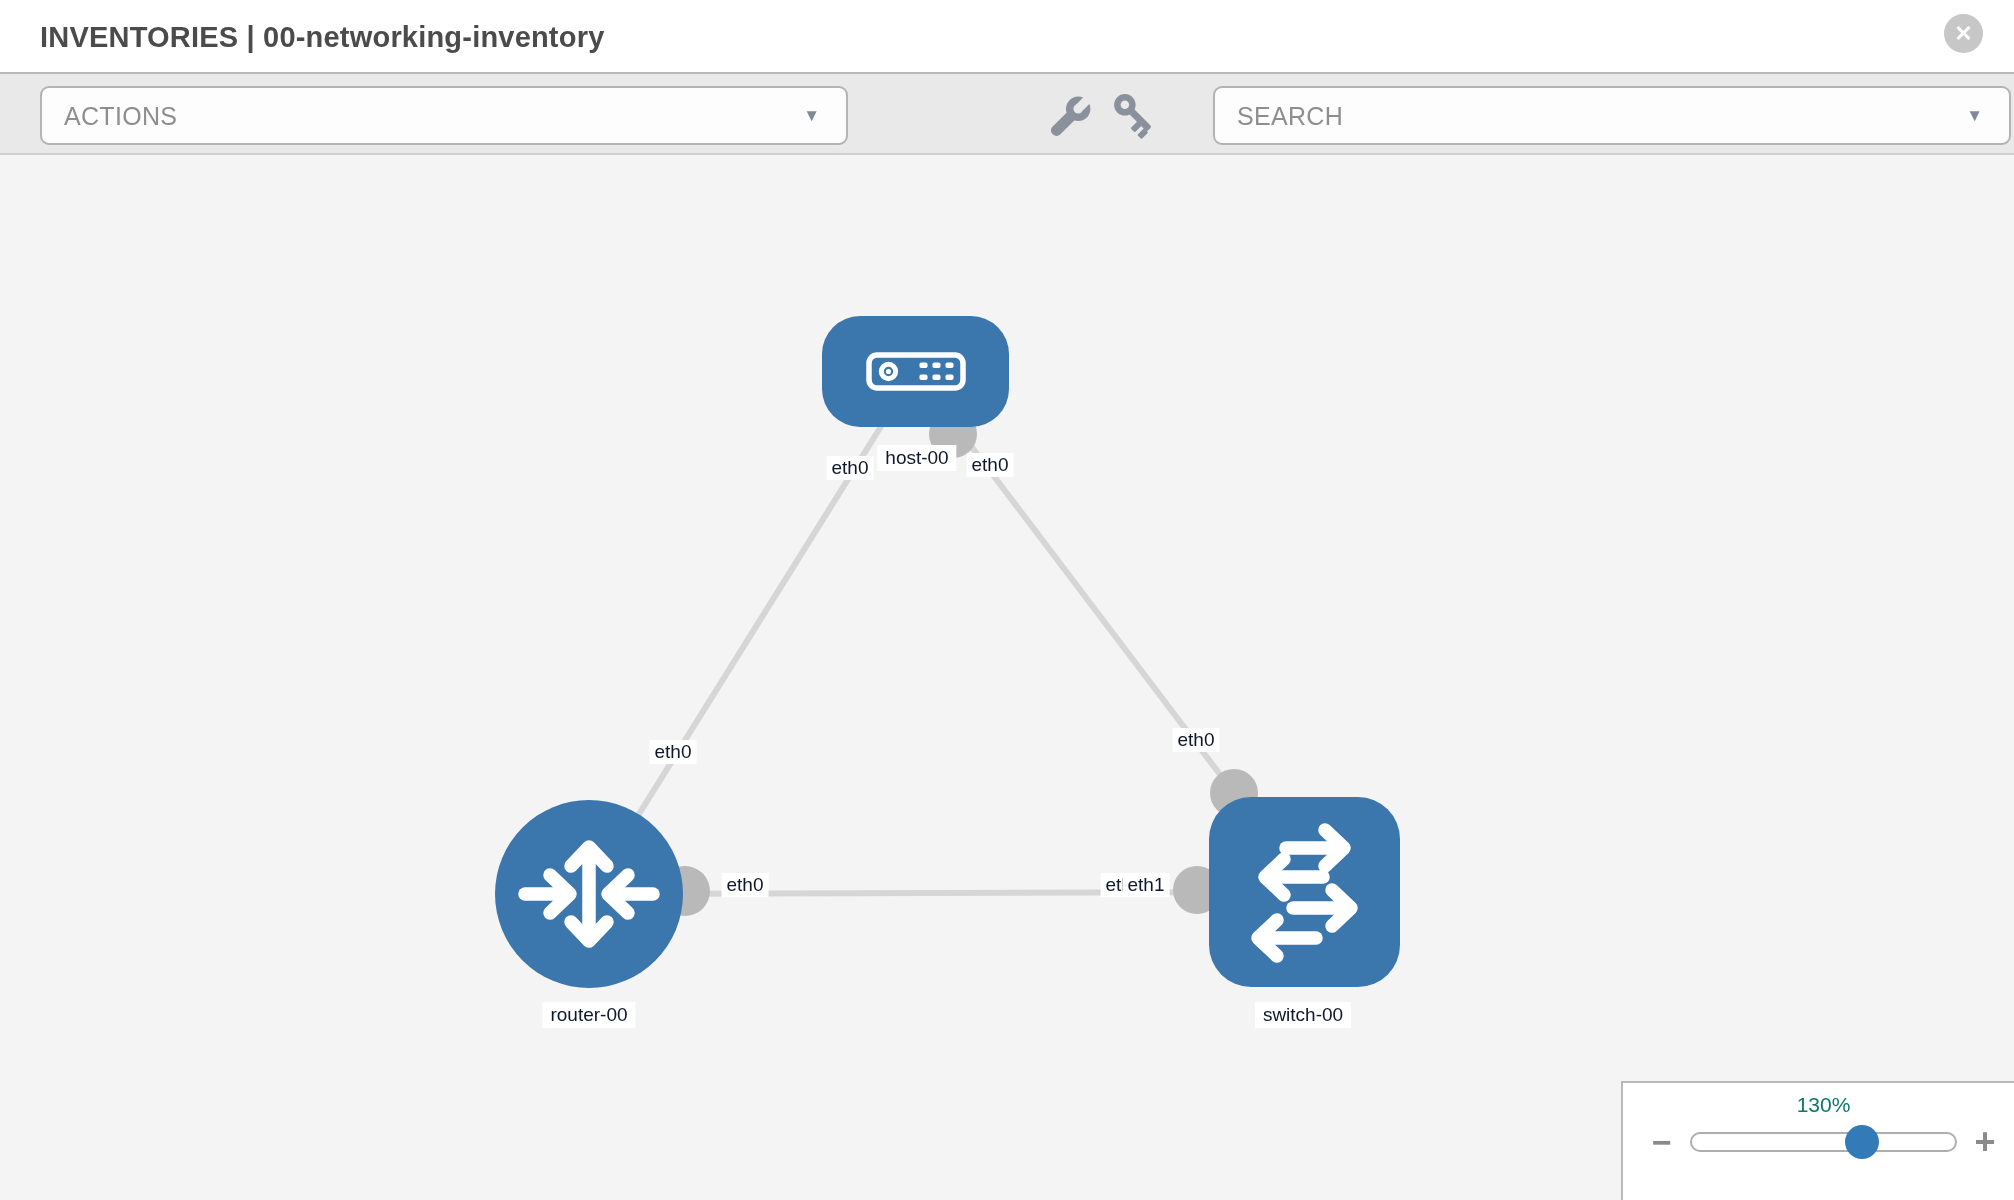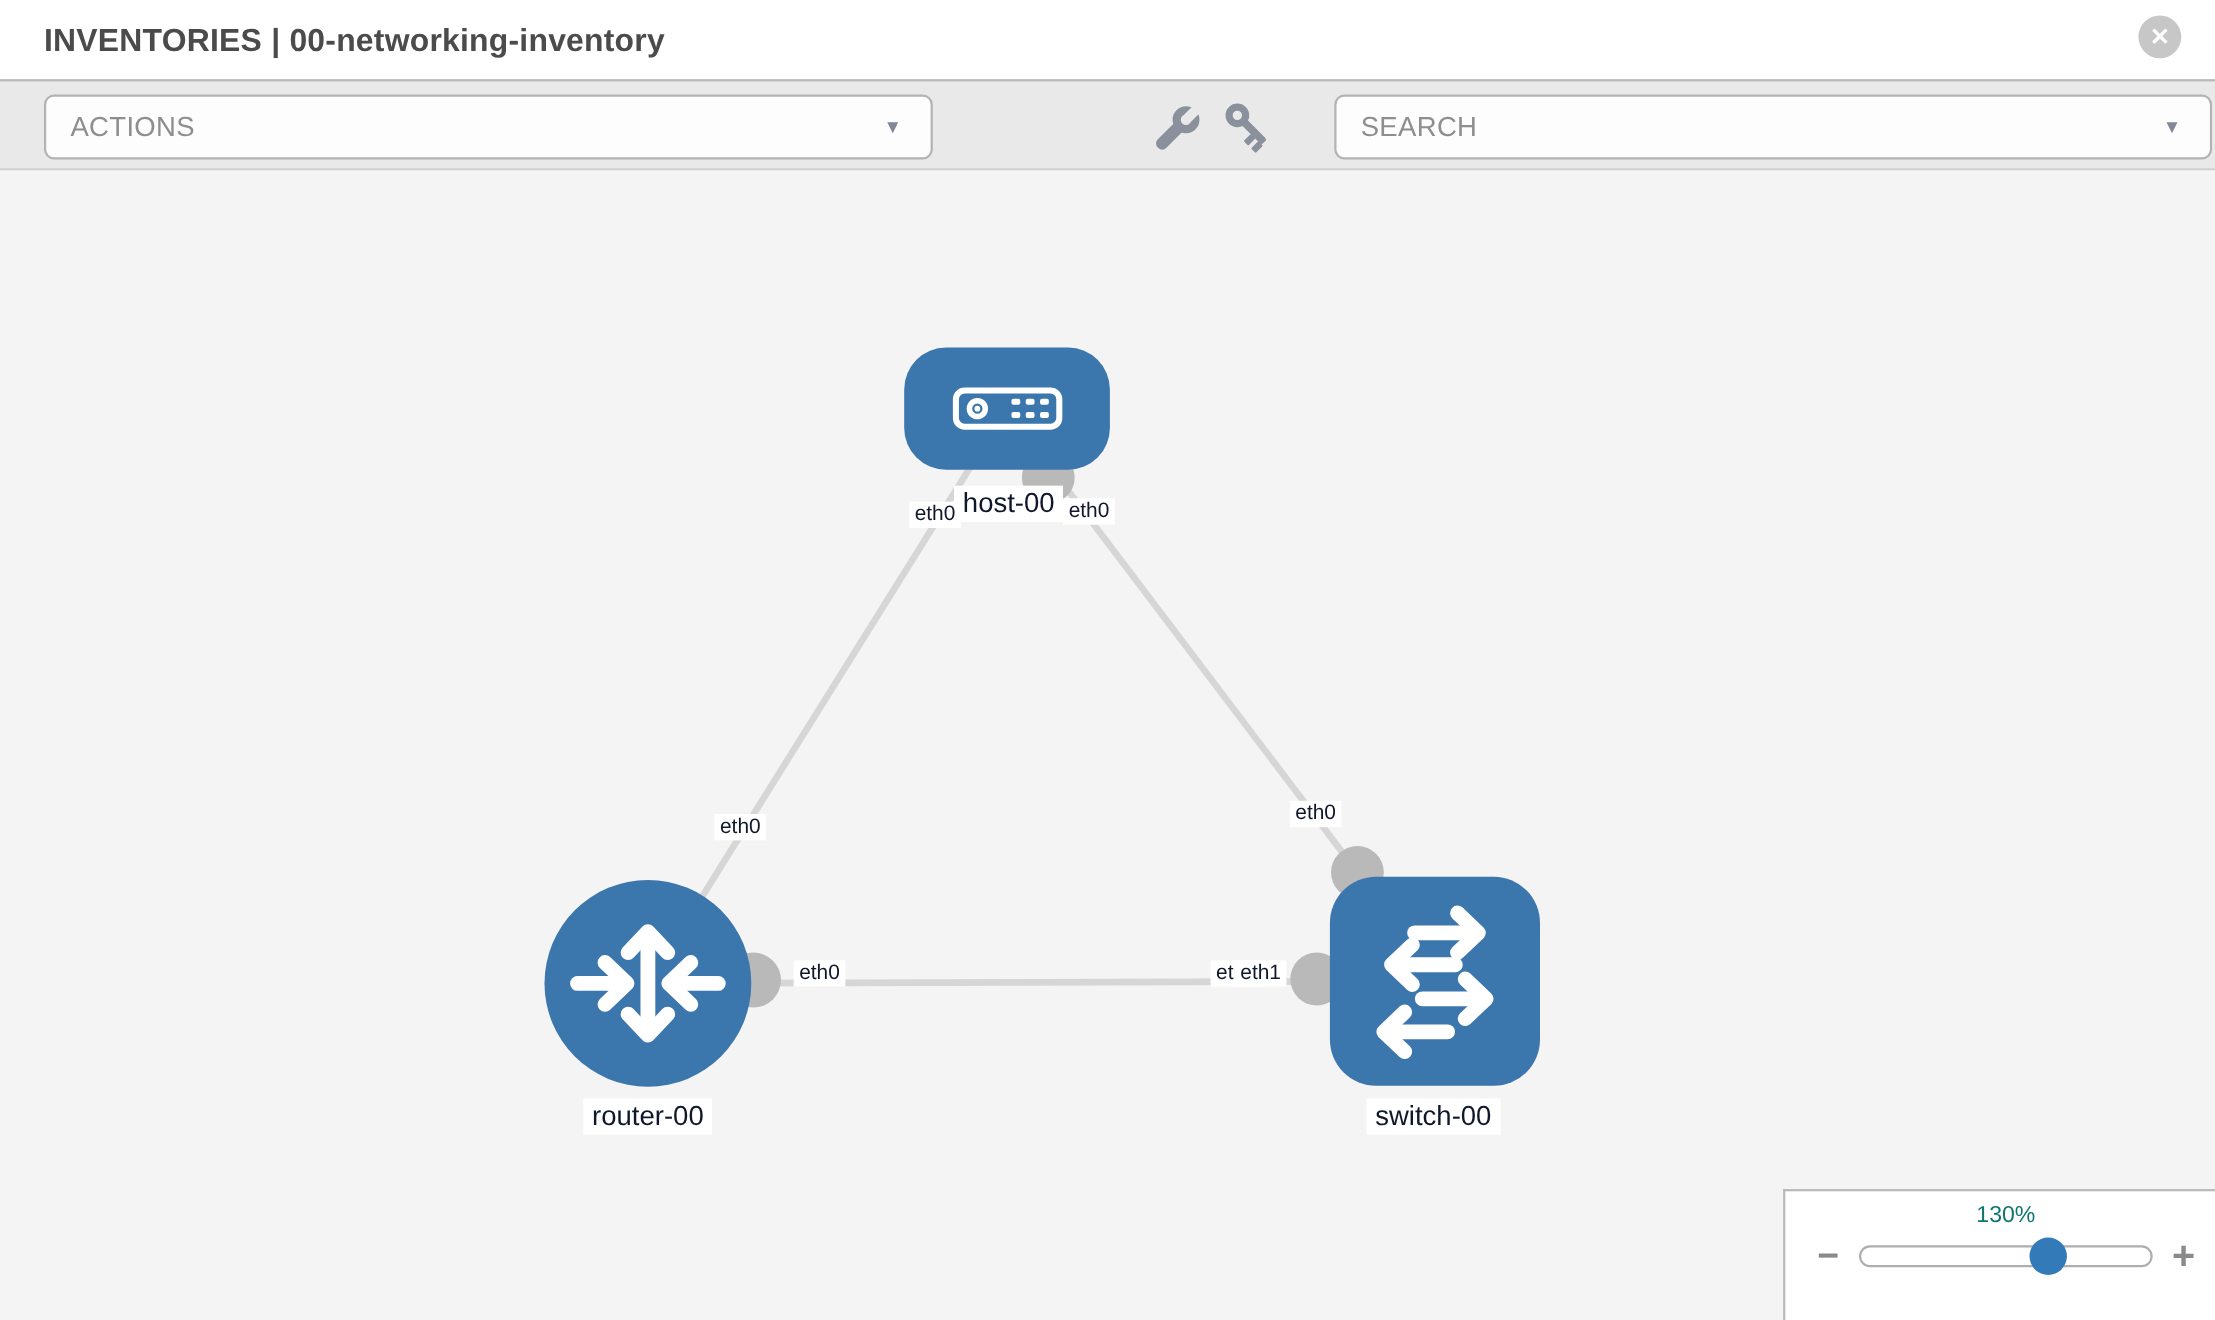--- a/index.html
+++ b/index.html
@@ -43,21 +43,21 @@
   }
   .canvas svg{position:absolute;left:0;top:0;}
   .link{stroke:#d6d6d6;stroke-width:6;}
   .iface{fill:#b9b9b9;}
   .node{fill:#3b76ad;}
   .icon-stroke path{fill:none;stroke:#ffffff;stroke-width:13.5;stroke-linecap:round;stroke-linejoin:round;}
   .node-label,.eth-label{
     position:absolute;transform:translate(-50%,-50%);background:#ffffff;
     color:#0f172a;white-space:nowrap;z-index:2;
   }
-  .node-label{font-size:25px;padding:2px 8px;}
+  .node-label{font-size:19px;padding:2px 8px;}
   .eth-label{font-size:19px;padding:1px 5px;}
   
   .zoom-panel{
     position:absolute;left:1621px;top:1081px;width:393px;height:119px;box-sizing:border-box;
     background:#ffffff;border-left:2px solid #b9b9b9;border-top:2px solid #b9b9b9;z-index:5;
   }
   .zoom-value{
     position:absolute;left:67px;top:10px;width:267px;text-align:center;
     font-size:21px;color:#0f766e;
   }

